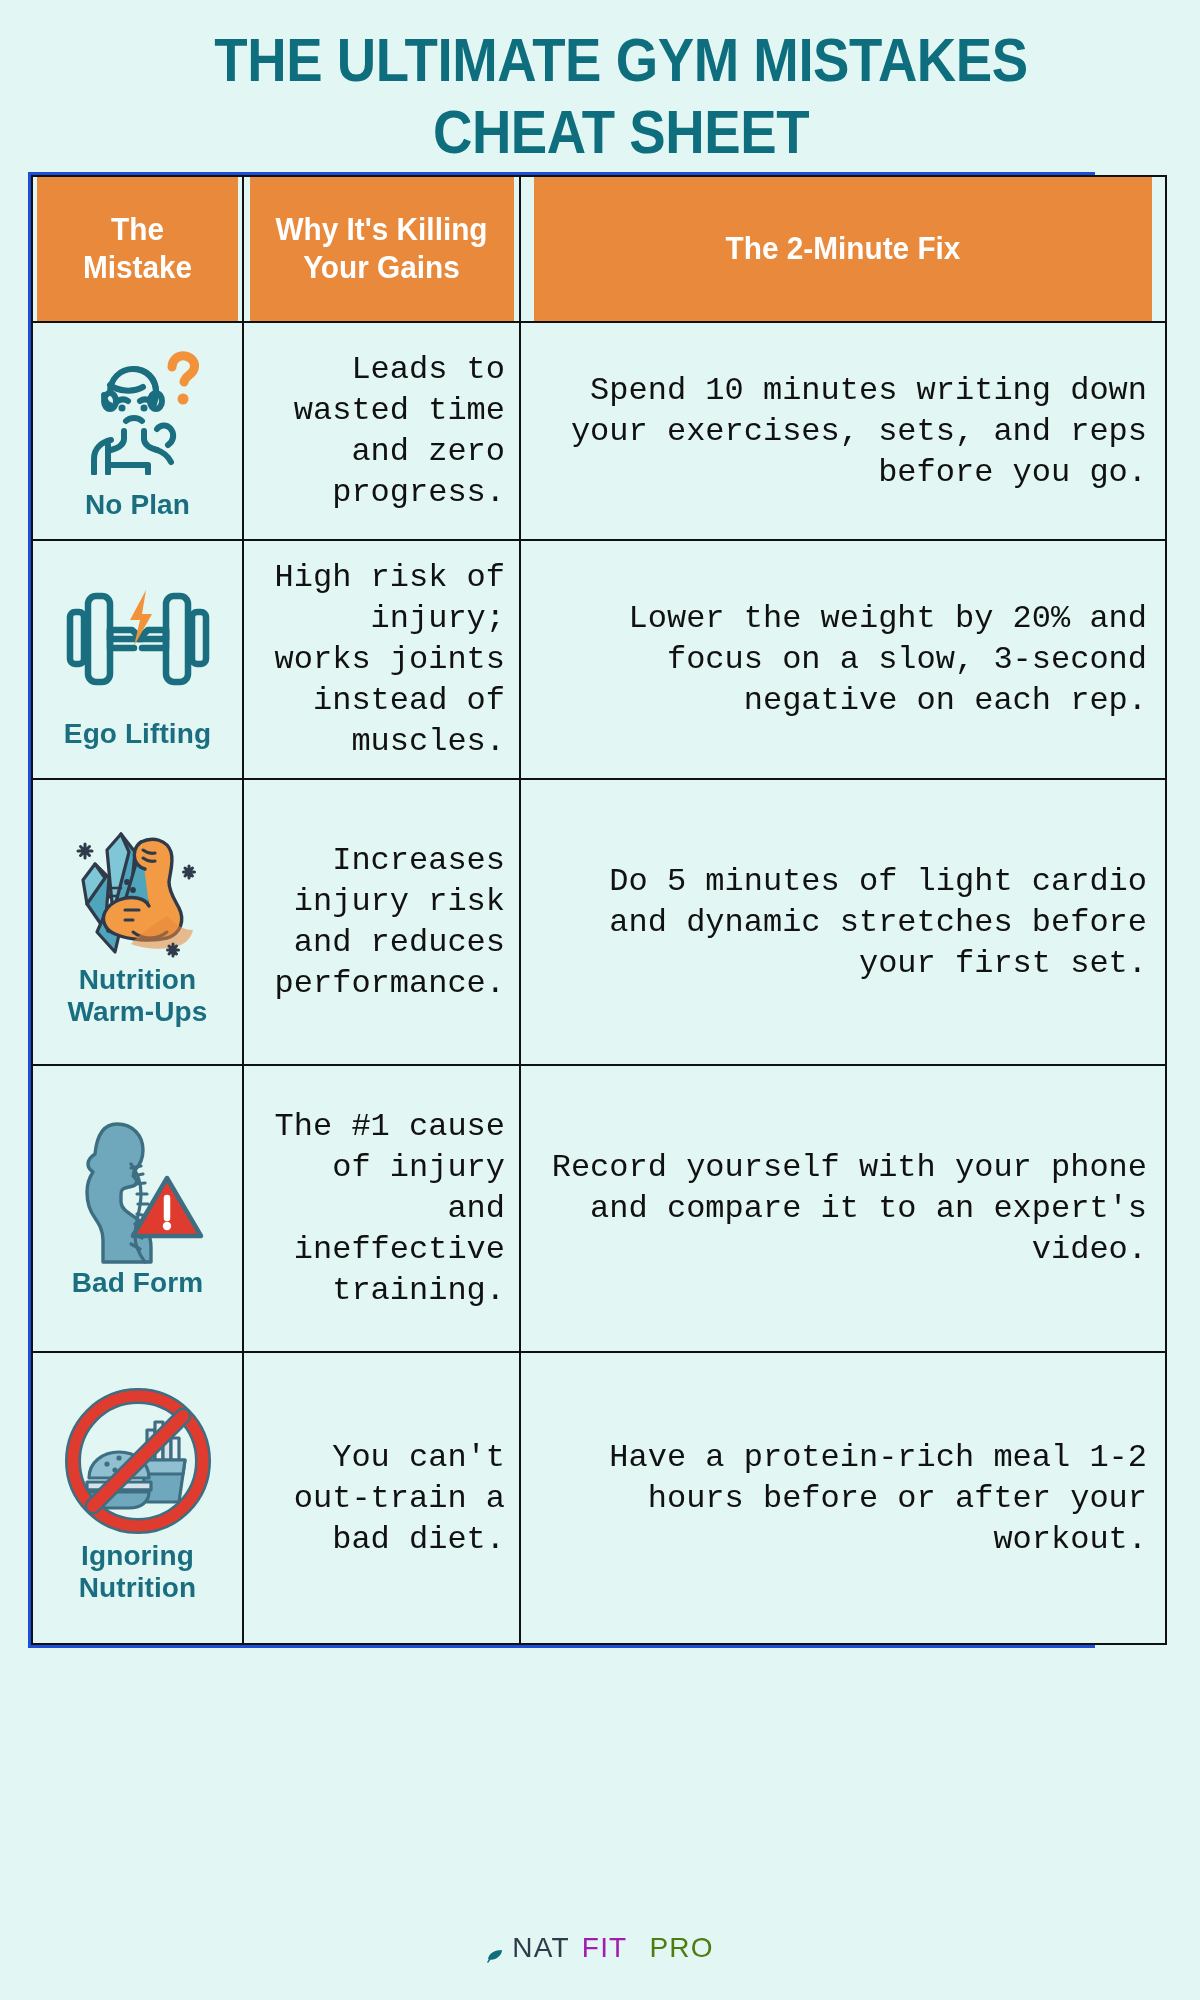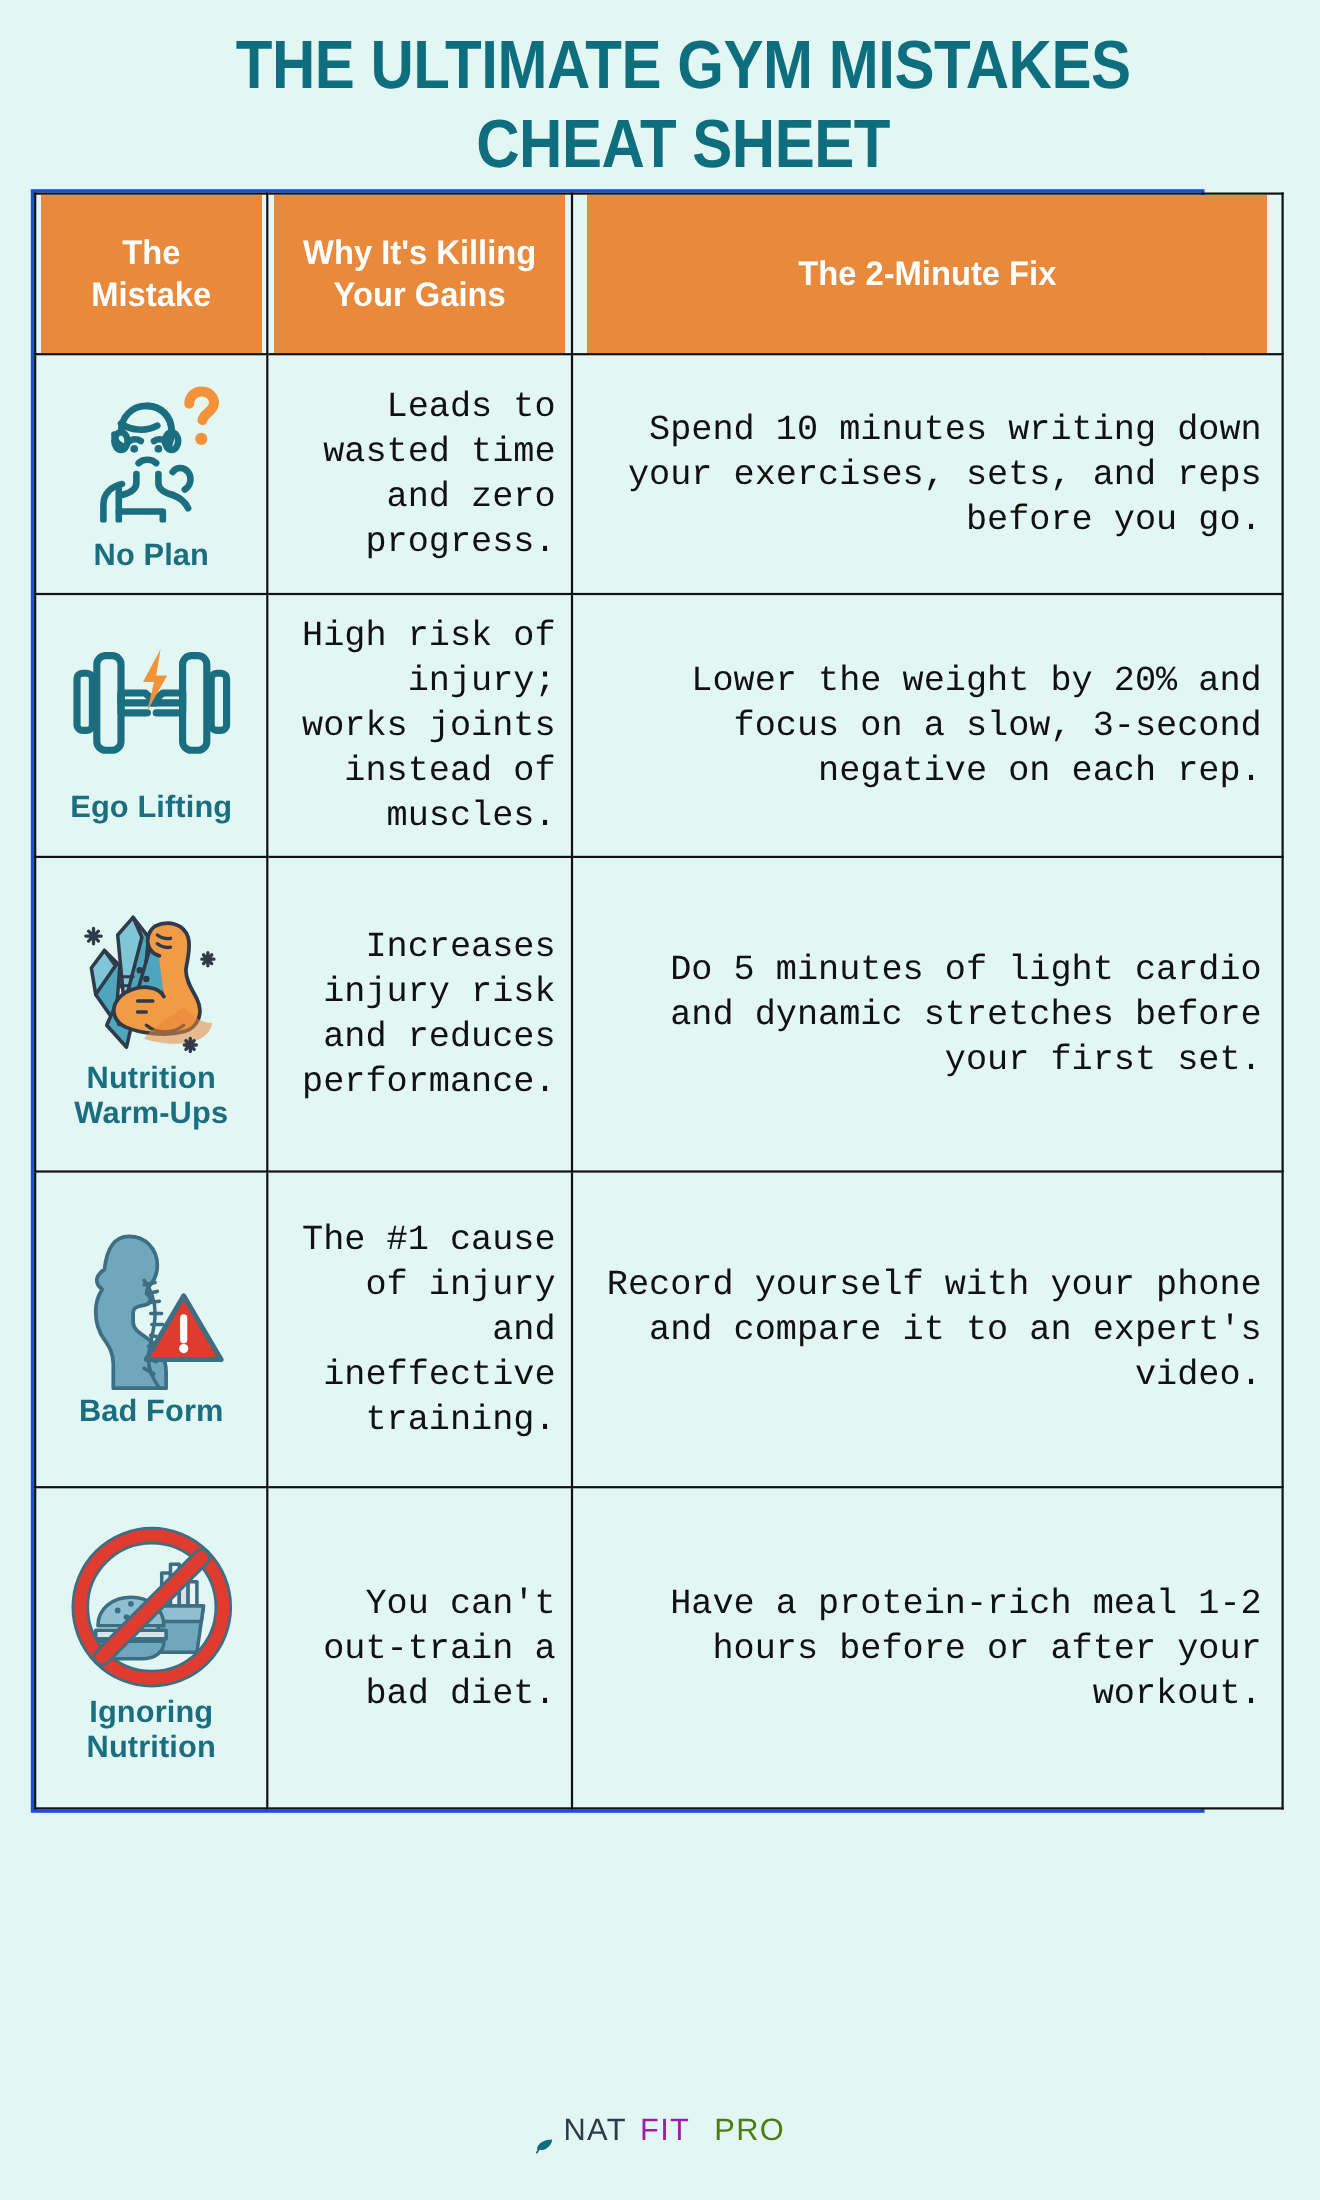--- a/index.html
+++ b/index.html
@@ -117,29 +117,29 @@
   tr.r2 td { height: 212px; }
   tr.r3 td { height: 286px; }
   tr.r4 td { height: 287px; }
   tr.r5 td { height: 292px; }
 
   
   .brand {
     position: absolute;
     left: 0;
     right: 0;
-    bottom: 48px;
+    bottom: 36px;
     text-align: center;
     font-family: "Liberation Sans", sans-serif;
     font-size: 28px;
     letter-spacing: 1.2px;
     color: #2F3A4A;
     font-weight: normal;
     display: flex;
-    align-items: center;
+    align-items: flex-start;
     justify-content: center;
     gap: 12px;
   }
   .brand .leaf {
     display: inline-block;
     width: 18px;
     height: 18px;
     margin-right: -4px;
     position: relative;
     top: 8px;

